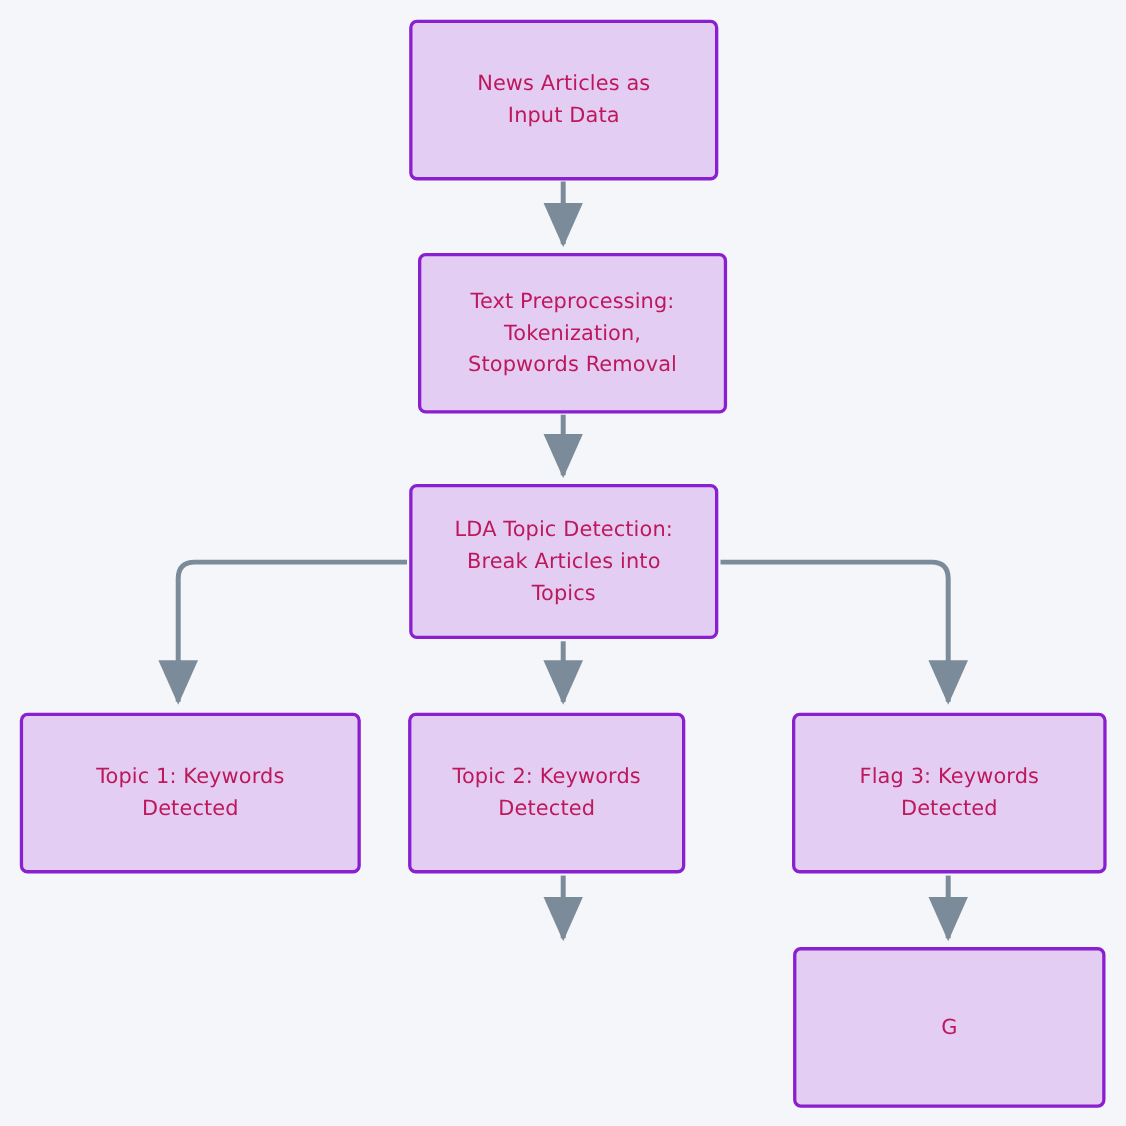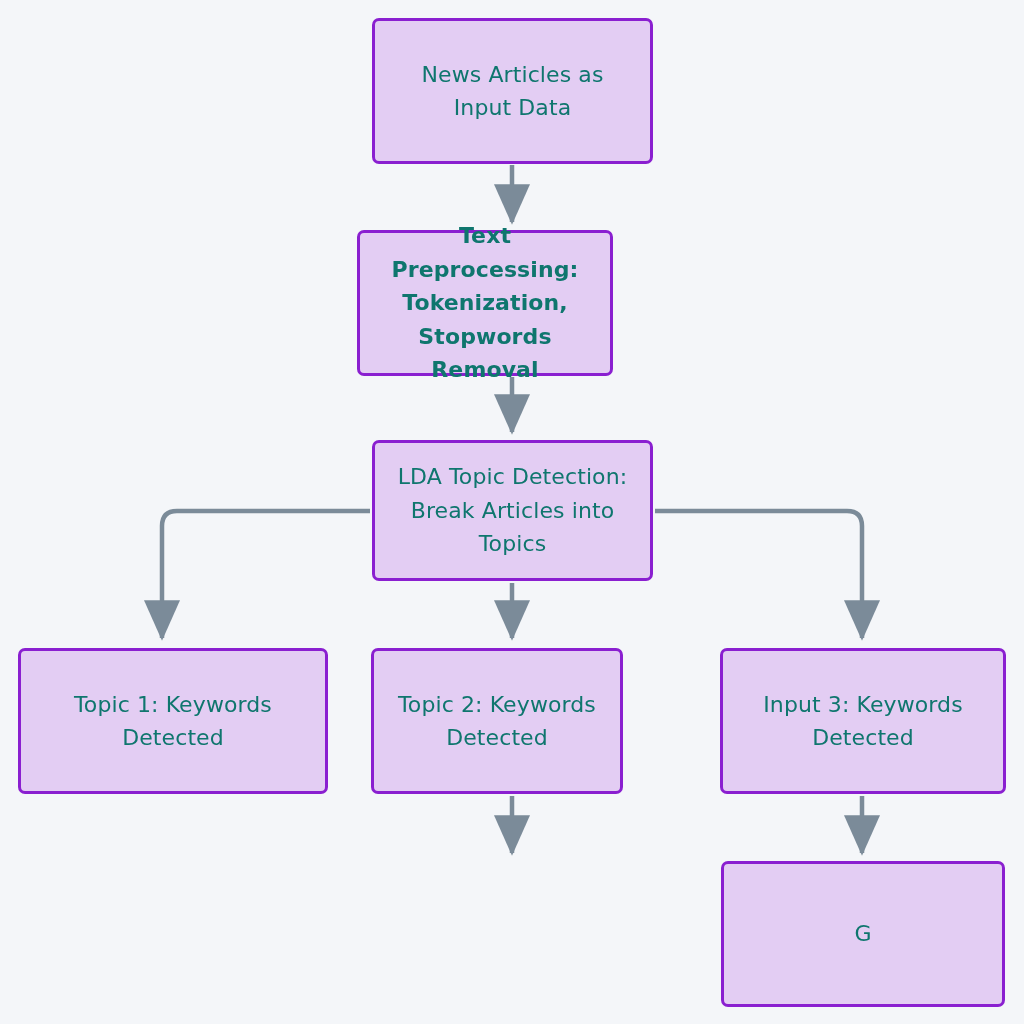--- a/index.html
+++ b/index.html
@@ -27,22 +27,22 @@
   .node {
     position: absolute;
     box-sizing: border-box;
     background: #e3cdf3;
     border: 3px solid #8a1fd0;
     border-radius: 7px;
     display: flex;
     align-items: center;
     justify-content: center;
     text-align: center;
-    color: #0f766e;
-    font-size: 22px;
+    color: #be185d;
+    font-size: 19px;
     line-height: 1.52;
     letter-spacing: 0.1px;
     padding: 4px 12px;
     white-space: pre-line;
   }
   .node-label {
     display: block;
     width: 100%;
     white-space: pre-line;
   }
@@ -72,21 +72,21 @@
     <path d="M512,796 L512,853" fill="none" stroke="#7b8b99" stroke-width="4.5" stroke-linecap="butt" marker-end="url(#arrowhead)"></path>
 
     <path d="M862,796 L862,853" fill="none" stroke="#7b8b99" stroke-width="4.5" stroke-linecap="butt" marker-end="url(#arrowhead)"></path>
   </svg>
 
   <div class="node" id="node-news-articles" style="left:372px; top:18px; width:281px; height:146px;">
     <span class="node-label">News Articles as
 Input Data</span>
   </div>
 
-  <div class="node" id="node-text-preprocessing" style="left:357px; top:230px; width:256px; height:146px;font-weight:bold;">
+  <div class="node" id="node-text-preprocessing" style="left:380px; top:230px; width:281px; height:146px;">
     <span class="node-label">Text Preprocessing:
 Tokenization,
 Stopwords Removal</span>
   </div>
 
   <div class="node" id="node-lda-topic-detection" style="left:372px; top:440px; width:281px; height:141px;">
     <span class="node-label">LDA Topic Detection:
 Break Articles into
 Topics</span>
   </div>
@@ -95,21 +95,21 @@
     <span class="node-label">Topic 1: Keywords
 Detected</span>
   </div>
 
   <div class="node" id="node-topic-2" style="left:371px; top:648px; width:252px; height:146px;">
     <span class="node-label">Topic 2: Keywords
 Detected</span>
   </div>
 
   <div class="node" id="node-topic-3" style="left:720px; top:648px; width:286px; height:146px;">
-    <span class="node-label">Input 3: Keywords
+    <span class="node-label">Flag 3: Keywords
 Detected</span>
   </div>
 
 
   <div class="node" id="node-g" style="left:721px; top:861px; width:284px; height:146px;">
     <span class="node-label">G</span>
   </div>
 
 </div>
 

